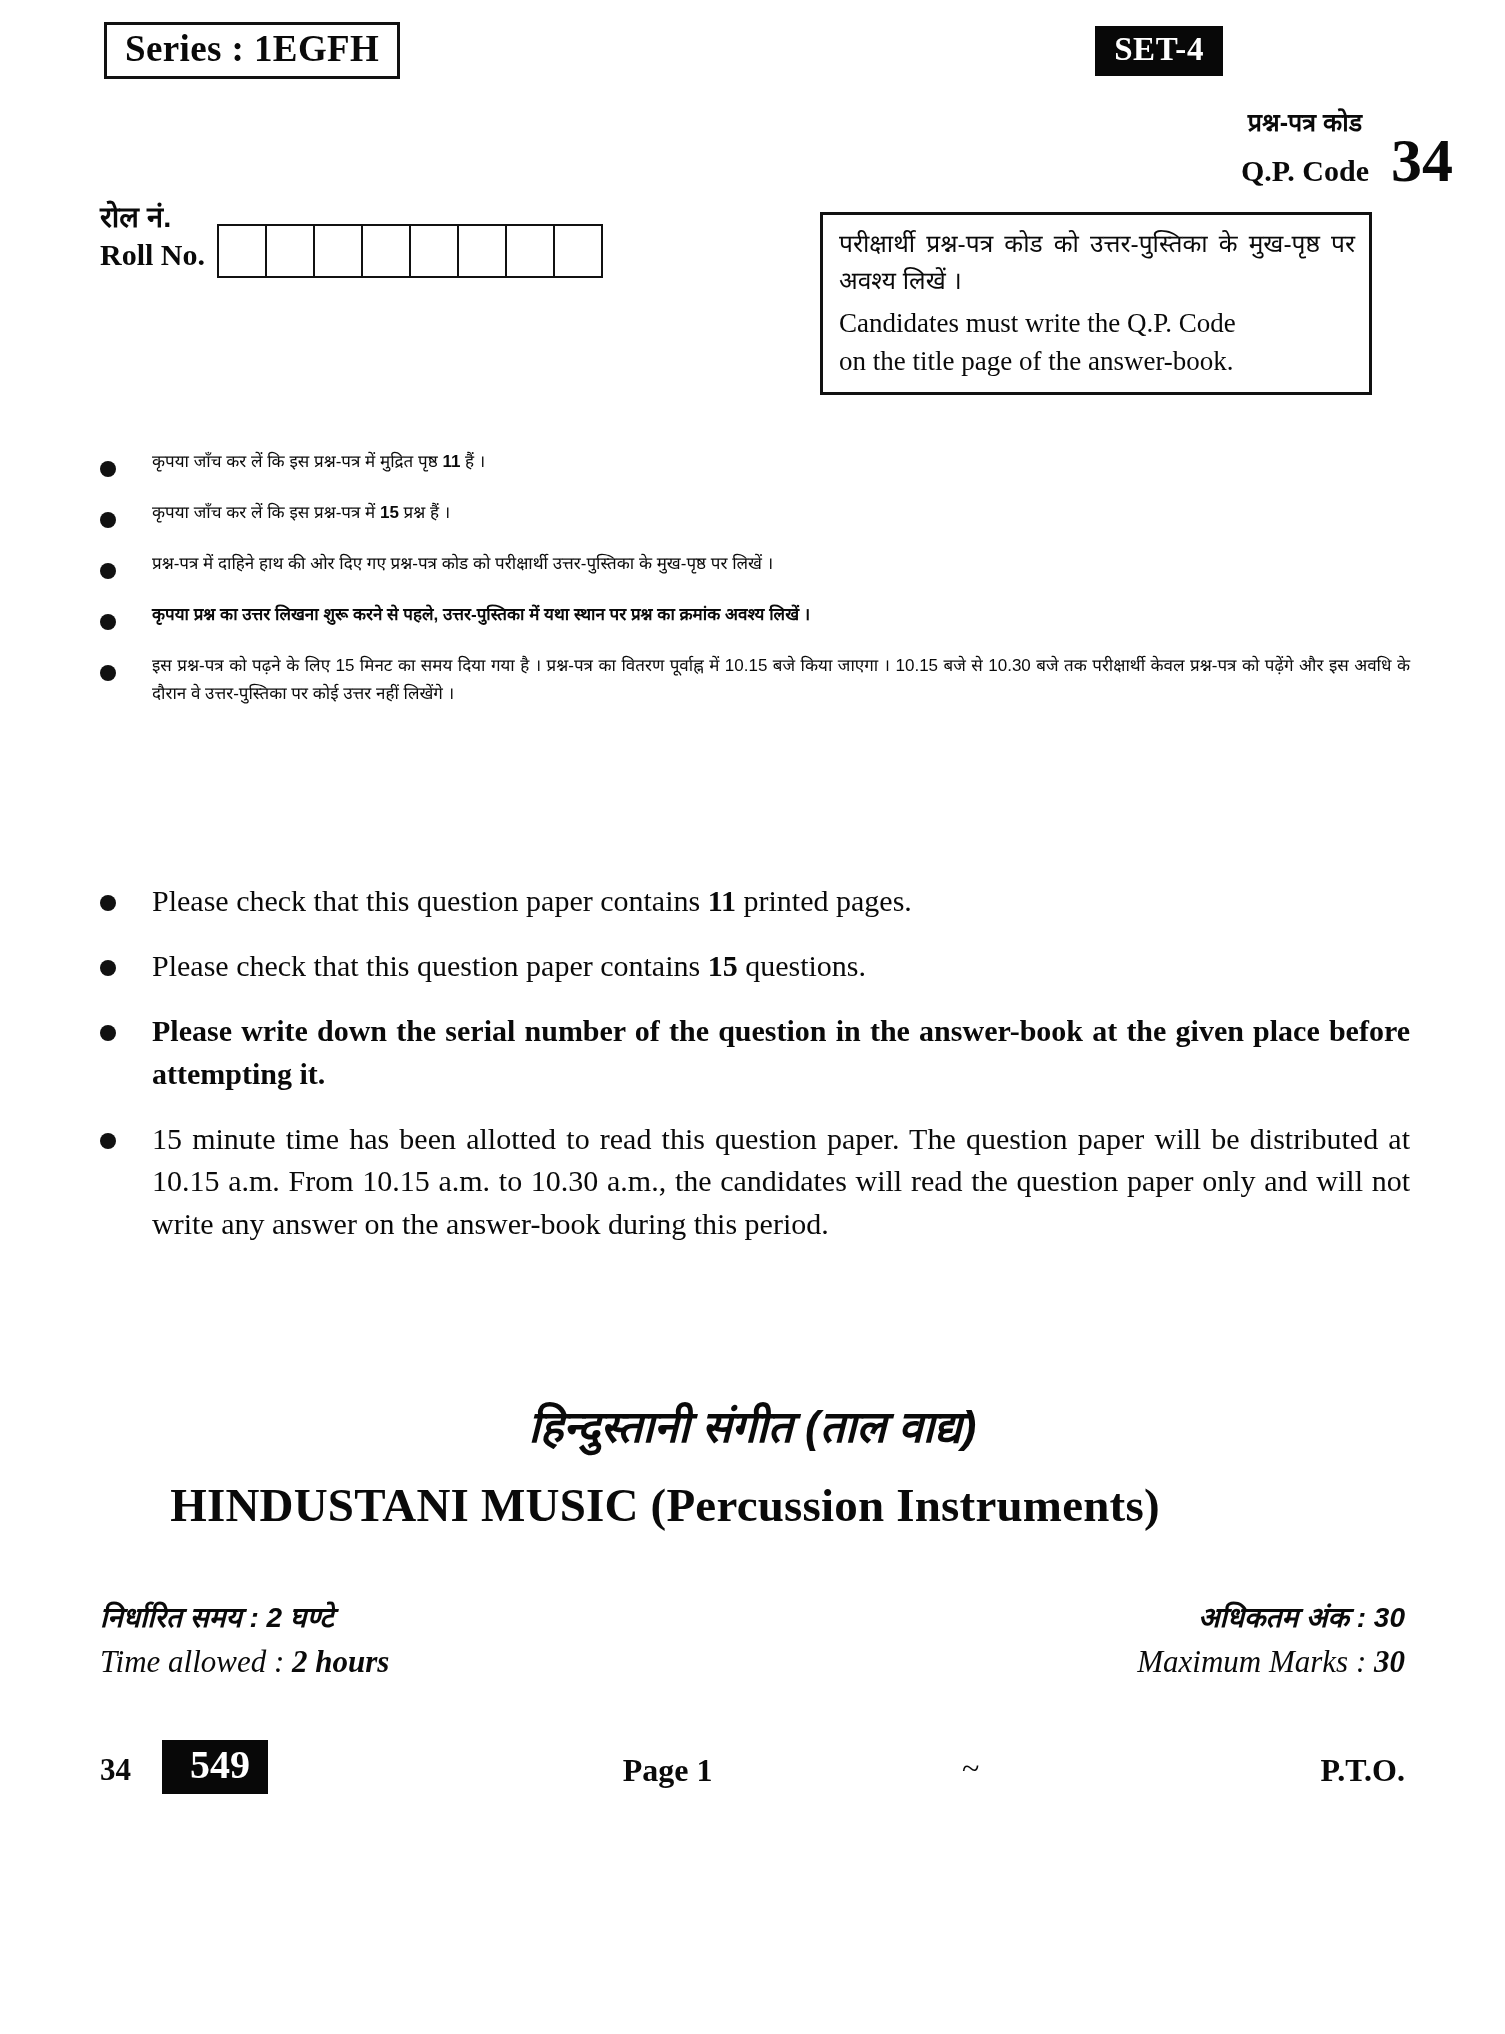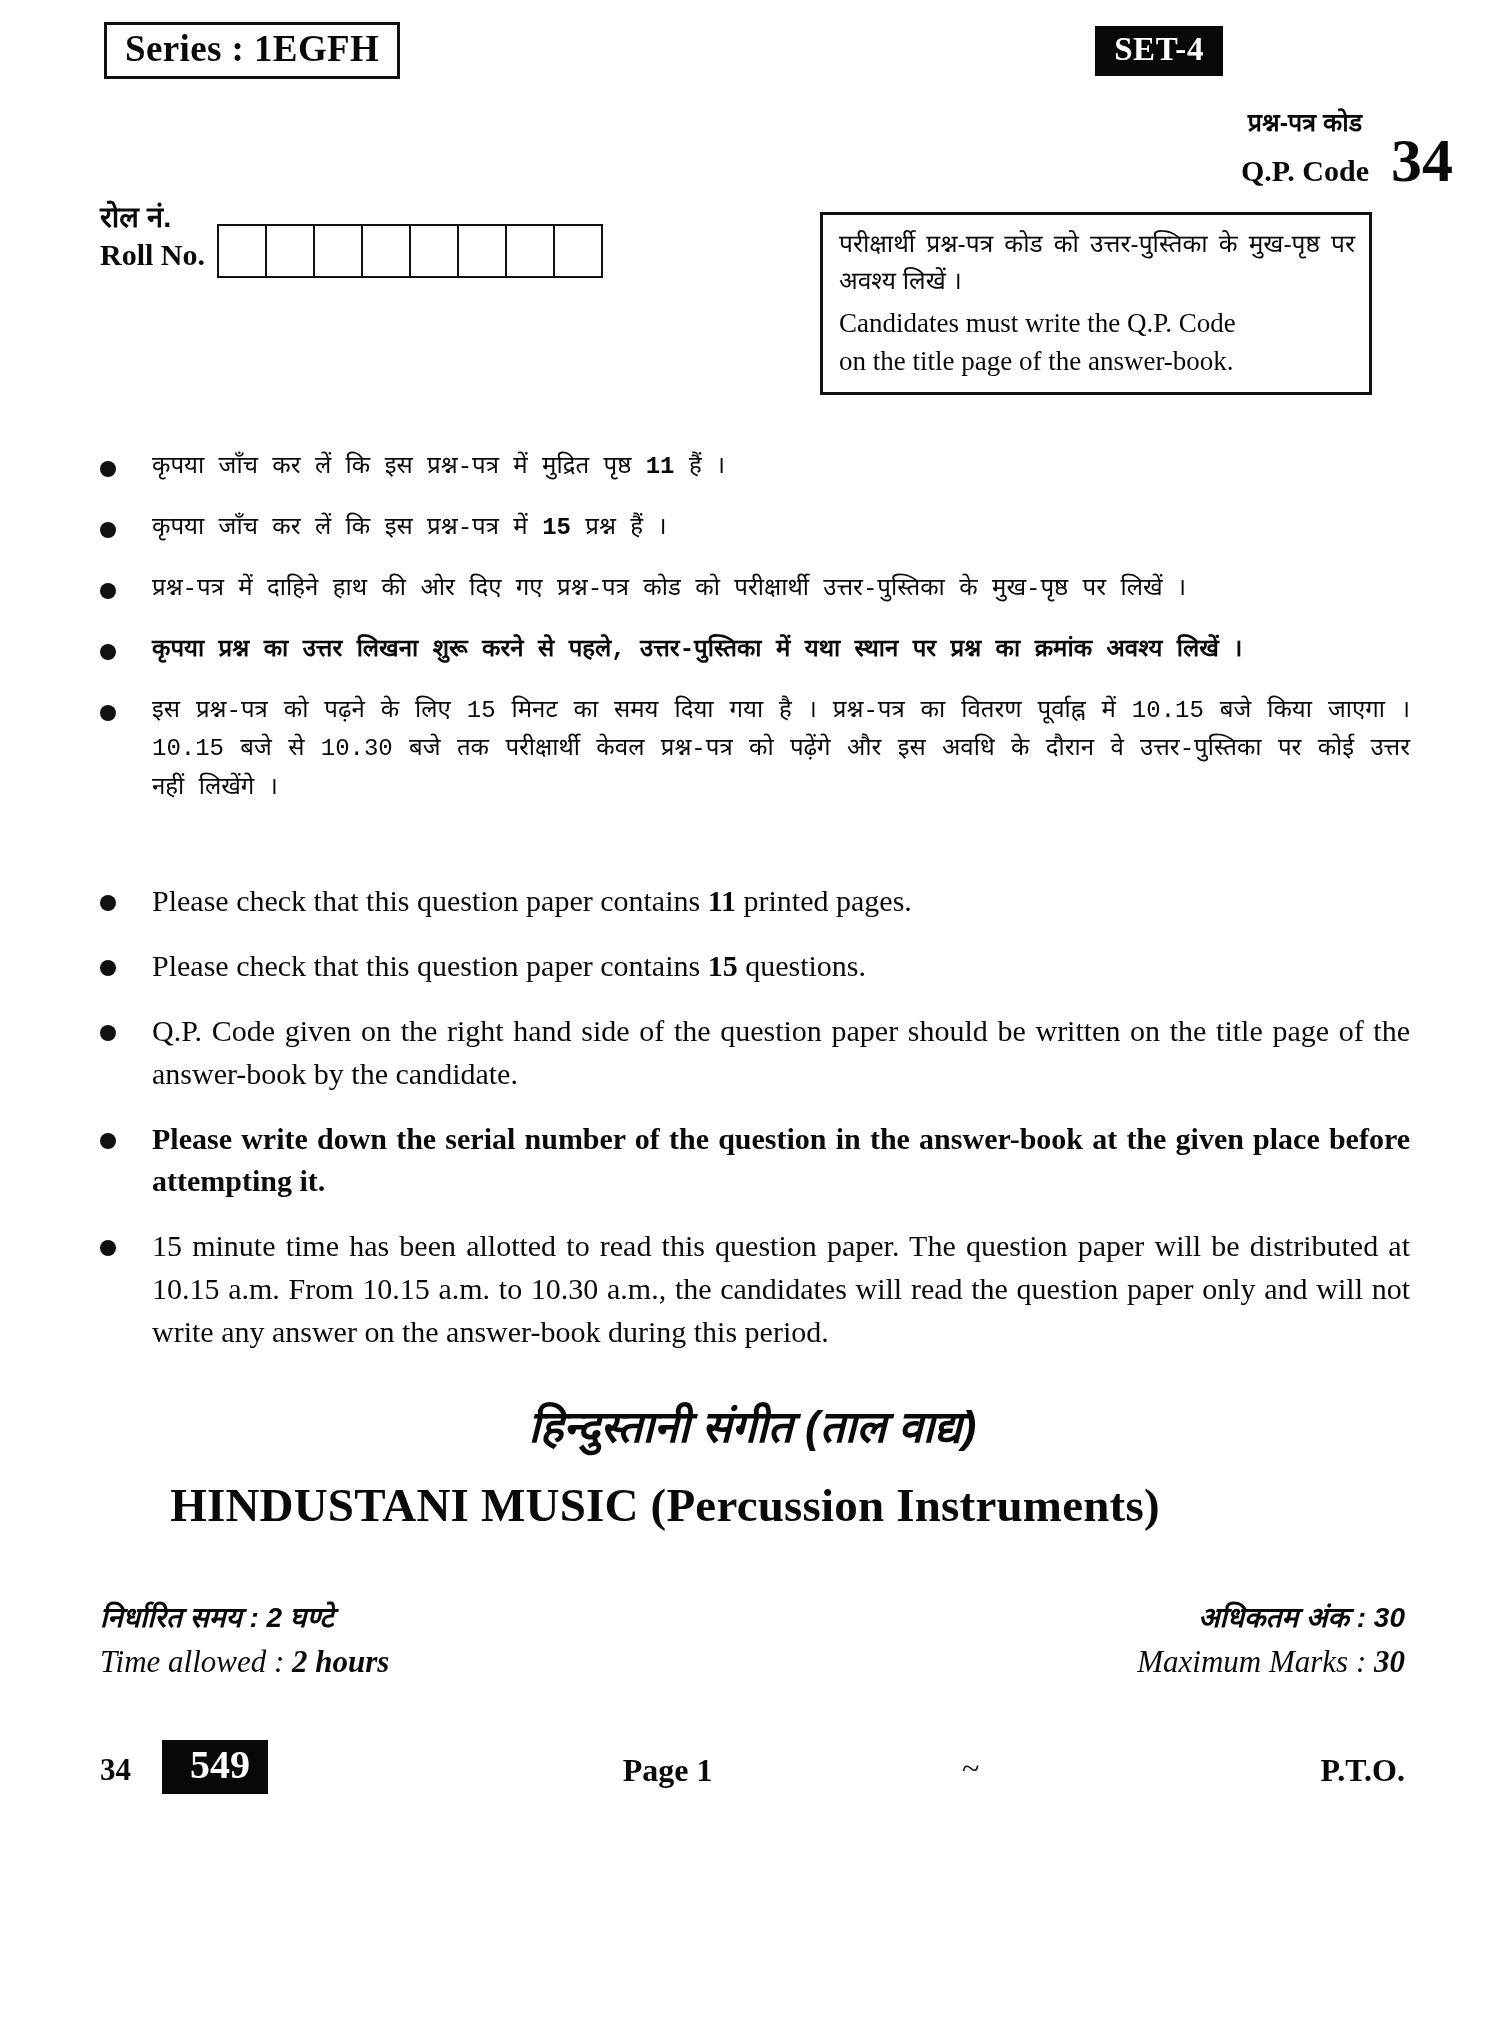--- a/index.html
+++ b/index.html
@@ -174,22 +174,22 @@
     height: 16px;
     border-radius: 50%;
     background: #111;
     margin-right: 36px;
     margin-top: 13px;
   }
   .bullet-text { flex: 1 1 auto; }
 
   
   .hindi .bullet-text {
-    font-family: Liberation Mono, monospace;
-    font-size: 24px;
+    font-family: Liberation Sans, sans-serif;
+    font-size: 17px;
     line-height: 1.62;
     font-weight: 500;
   }
   .hindi .bullet.bold .bullet-text { font-weight: 700; }
   .hindi .bullet { margin-bottom: 22px; }
   .hindi .bullet.multiline .bullet-text { text-align: justify; }
 
   
   .english .bullet-text {
     font-size: 30px;
@@ -369,24 +369,20 @@
 
   <div class="bullets english" id="english-bullets">
       <div class="bullet">
         <div class="bullet-dot"></div>
         <div class="bullet-text">Please check that this question paper contains <b>11</b> printed pages.</div>
       </div>
       <div class="bullet">
         <div class="bullet-dot"></div>
         <div class="bullet-text">Please check that this question paper contains <b>15</b> questions.</div>
       </div>
-      <div class="bullet justify multiline">
-        <div class="bullet-dot"></div>
-        <div class="bullet-text">Q.P. Code given on the right hand side of the question paper should be written on the title page of the answer-book by the candidate.</div>
-      </div>
       <div class="bullet bold justify multiline">
         <div class="bullet-dot"></div>
         <div class="bullet-text">Please write down the serial number of the question in the answer-book at the given place before attempting it.</div>
       </div>
       <div class="bullet justify multiline">
         <div class="bullet-dot"></div>
         <div class="bullet-text">15 minute time has been allotted to read this question paper. The question paper will be distributed at 10.15 a.m. From 10.15 a.m. to 10.30 a.m., the candidates will read the question paper only and will not write any answer on the answer-book during this period.</div>
       </div>
     </div>
 

